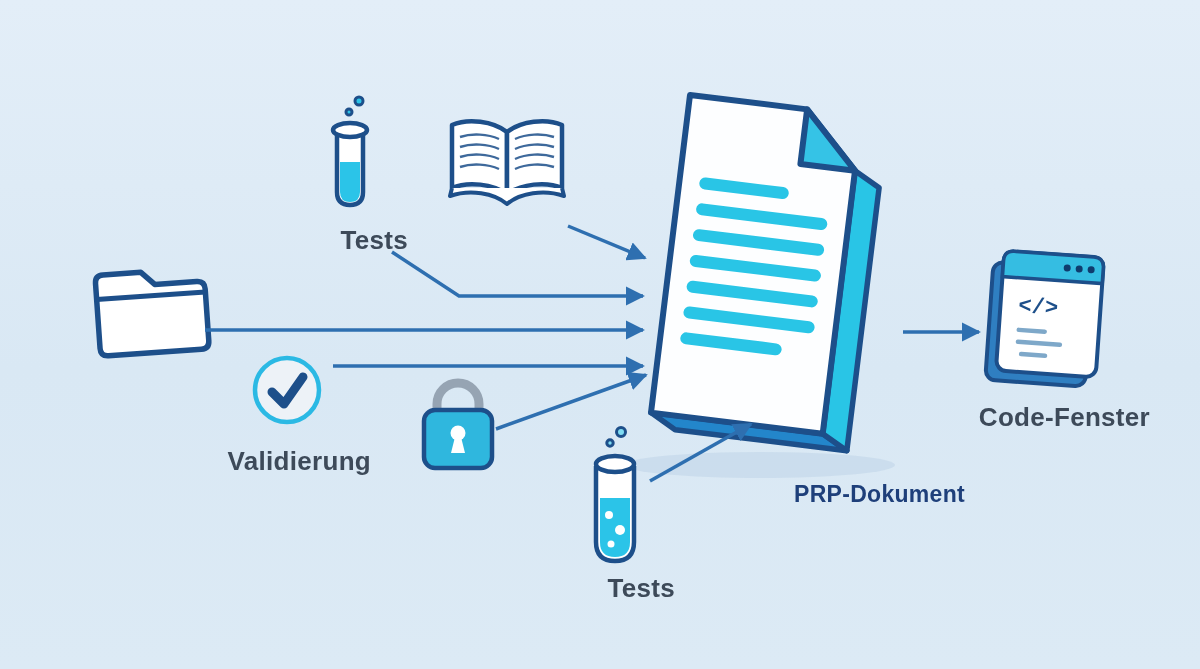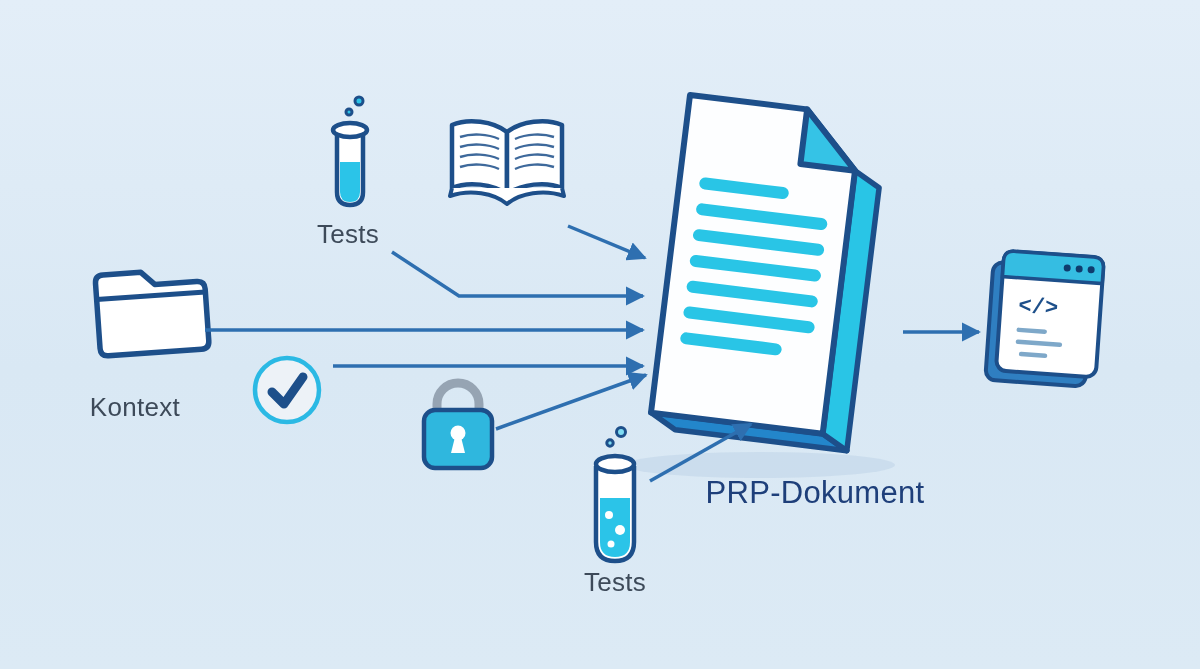--- a/index.html
+++ b/index.html
@@ -6,29 +6,30 @@
   .canvas{
     position:relative;
     width:1200px;height:669px;
     background:linear-gradient(180deg,#e3eef8 0%,#d9e8f4 55%,#dceaf5 100%);
     overflow:hidden;
     font-family:"Liberation Sans", sans-serif;
   }
   .diagram-svg{position:absolute;left:0;top:0;}
   .node-label{
     position:absolute;
-    font-weight:normal;
+    font-weight:bold;
     font-size:26px;
     color:#3d4a59;
-    text-align:center;
+    text-align:right;
     letter-spacing:.3px;
     white-space:nowrap;
+    margin-top:6px;
   }
   .title-label{
-    font-size:31px;
+    font-size:23px;
     color:#1e3f7a;
   }
 </style>
 </head>
 <body>
 
 <div class="canvas">
 
   <svg class="diagram-svg" width="1200" height="669" viewBox="0 0 1200 669">
     <defs>
@@ -132,18 +133,19 @@
       <path d="M568,226 L645,258" marker-end="url(#arrow)"></path>
       <path d="M392,252 L459,296 L643,296" marker-end="url(#arrow)"></path>
       <path d="M205,330 L643,330" marker-end="url(#arrow)"></path>
       <path d="M333,366 L643,366" marker-end="url(#arrow)"></path>
       <path d="M496,429 L646,375" marker-end="url(#arrow)"></path>
       <path d="M650,481 L751,424" marker-end="url(#arrow)"></path>
       <path d="M903,332 L979,332" marker-end="url(#arrow)"></path>
     </g>
   </svg>
 
-  <div class="node-label" style="left:55px;  top:392px; width:160px;">Kontext</div>
   <div class="node-label" style="left:288px; top:219px; width:120px;">Tests</div>
+  <div class="node-label" style="left:203px; top:440px; width:168px;">Validierung</div>
   <div class="node-label" style="left:555px; top:567px; width:120px;">Tests</div>
   <div class="node-label title-label" style="left:665px; top:475px; width:300px;">PRP-Dokument</div>
+  <div class="node-label" style="left:945px; top:396px; width:205px;">Code-Fenster</div>
 
 </div>
 
 </body></html>

